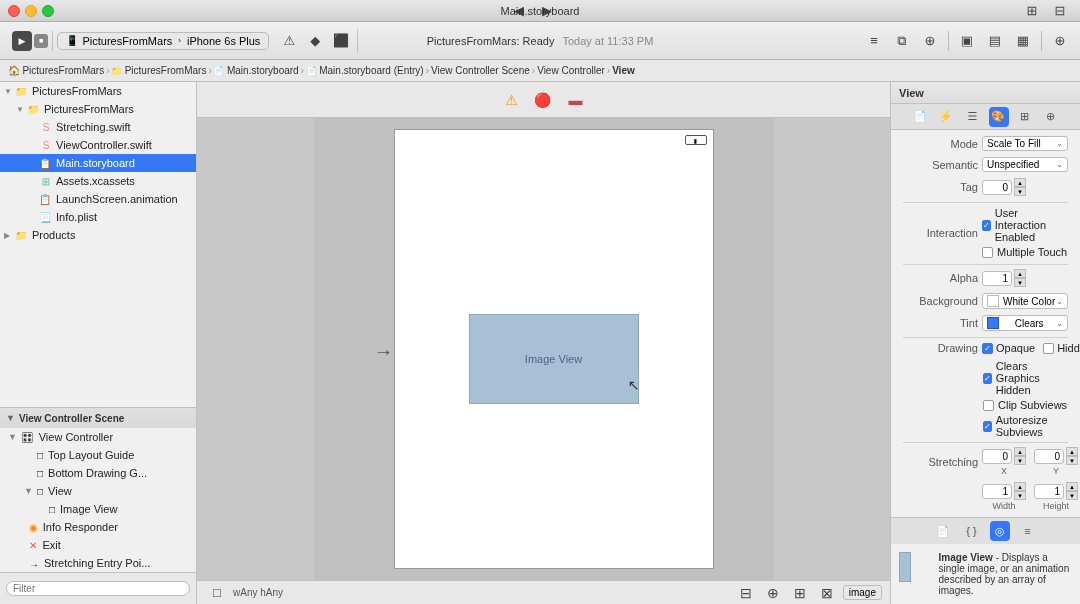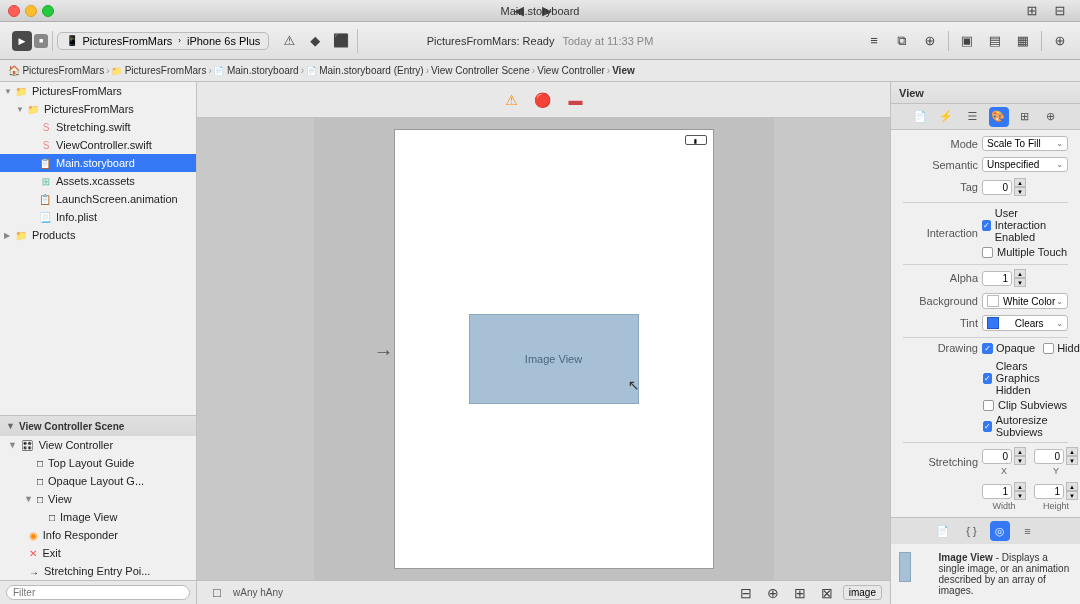--- a/index.html
+++ b/index.html
@@ -42,21 +42,21 @@
     .tree-item.selected { background: #3478f6; color: white; }
     .tree-item.selected .tree-label { color: white; }
     .tree-indent-1 { padding-left: 16px; }
     .tree-indent-2 { padding-left: 28px; }
     .tree-label { font-size: 11px; color: #222; }
     .tree-disclosure { font-size: 8px; color: #888; width: 8px; }
     .tree-icon { font-size: 10px; width: 14px; text-align: center; }
     .file-icon-swift { color: #e88; }
     .file-icon-assets { color: #5b9; }
     .file-icon-plist { color: #aaa; }
-    .sidebar-filter { height: 24px; border-top: 1px solid #c0c0c0; display: flex; align-items: center; padding: 0 6px; gap: 4px; background: #e8e8e8; }
+    .sidebar-filter { height: 32px; border-top: 1px solid #c0c0c0; display: flex; align-items: center; padding: 0 6px; gap: 4px; background: #e8e8e8; }
     .filter-input { flex: 1; border: 1px solid #bbb; border-radius: 8px; padding: 1px 6px; font-size: 10px; background: white; }
 
     
     .canvas-area { flex: 1; background: #c8c8c8; display: flex; flex-direction: column; overflow: hidden; position: relative; }
     .canvas-toolbar { height: 36px; background: #e8e8e8; border-bottom: 1px solid #c0c0c0; display: flex; align-items: center; justify-content: center; gap: 10px; }
     .canvas-icon-btn { width: 22px; height: 22px; border-radius: 4px; display: flex; align-items: center; justify-content: center; cursor: pointer; font-size: 14px; }
     .canvas-scroll { flex: 1; overflow: auto; display: flex; align-items: center; justify-content: center; position: relative; }
     .storyboard-canvas { width: 460px; height: 468px; background: #c0c0c0; position: relative; display: flex; align-items: center; justify-content: center; }
     .arrow-connector { position: absolute; left: 60px; top: 50%; transform: translateY(-50%); font-size: 20px; color: #555; }
     .phone-frame { width: 320px; height: 440px; background: white; border: 1px solid #999; margin-left: 20px; position: relative; display: flex; flex-direction: column; }
@@ -263,21 +263,21 @@
         <span class="tree-label">View Controller</span>
       </div>
       <div class="tree-item" style="padding-left:24px;">
         <span style="font-size:9px; color:#888; width:8px;"> </span>
         <span style="font-size:10px; margin:0 2px;">□</span>
         <span class="tree-label">Top Layout Guide</span>
       </div>
       <div class="tree-item" style="padding-left:24px;">
         <span style="font-size:9px; color:#888; width:8px;"> </span>
         <span style="font-size:10px; margin:0 2px;">□</span>
-        <span class="tree-label">Opaque Layout G...</span>
+        <span class="tree-label">Bottom Drawing G...</span>
       </div>
       <div class="tree-item" style="padding-left:24px;">
         <span style="font-size:9px; color:#888; width:8px;">▼</span>
         <span style="font-size:10px; margin:0 2px;">□</span>
         <span class="tree-label">View</span>
       </div>
       <div class="tree-item" style="padding-left:36px;">
         <span style="font-size:9px; color:#888; width:8px;"> </span>
         <span style="font-size:10px; margin:0 2px;">□</span>
         <span class="tree-label">Image View</span>

